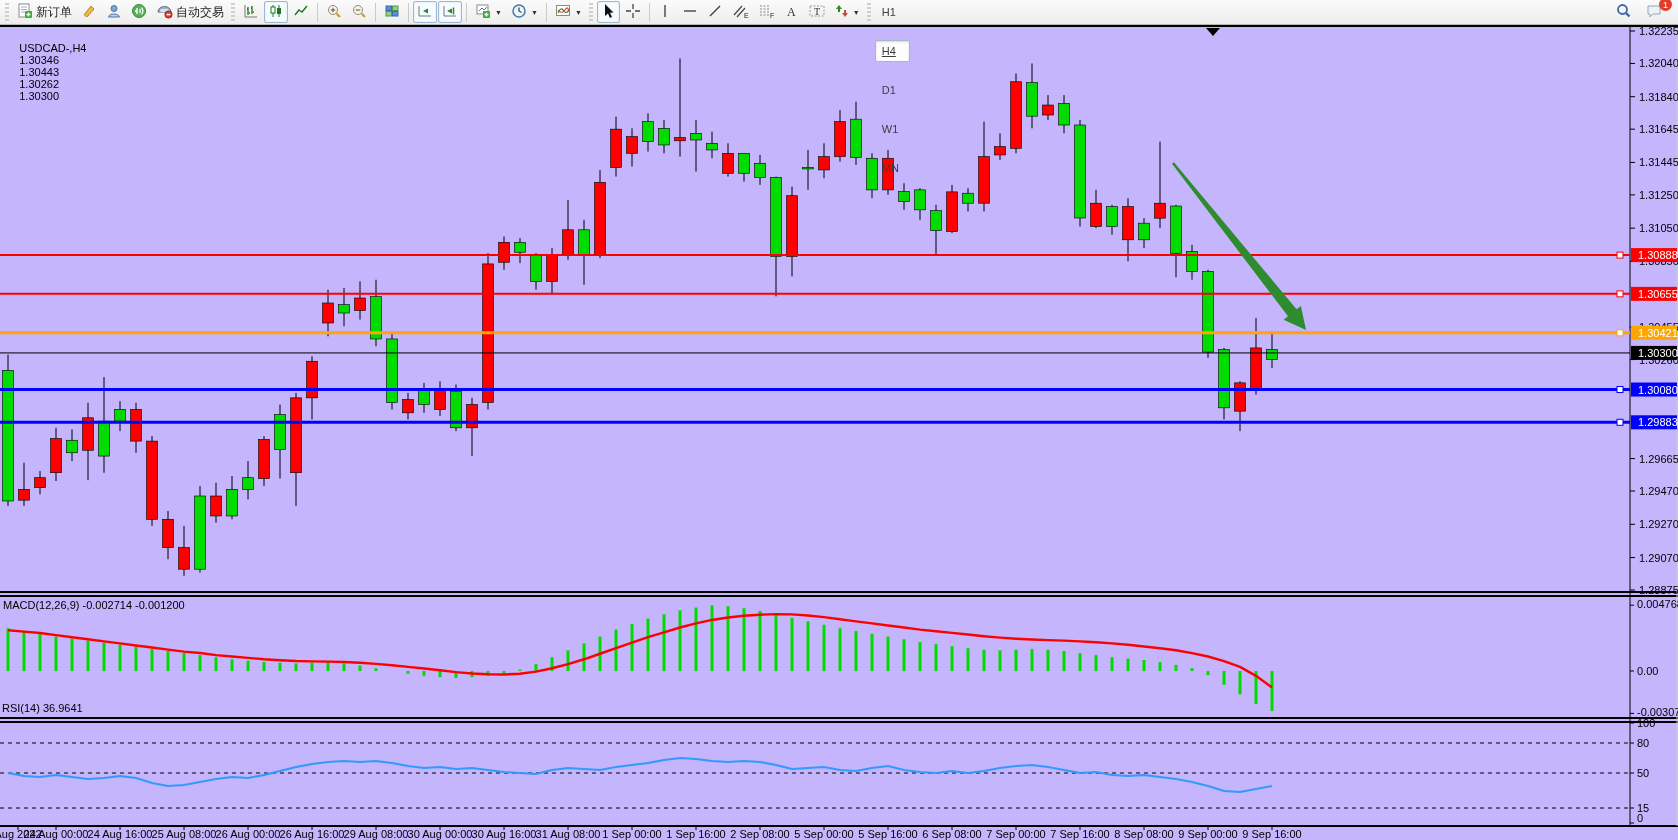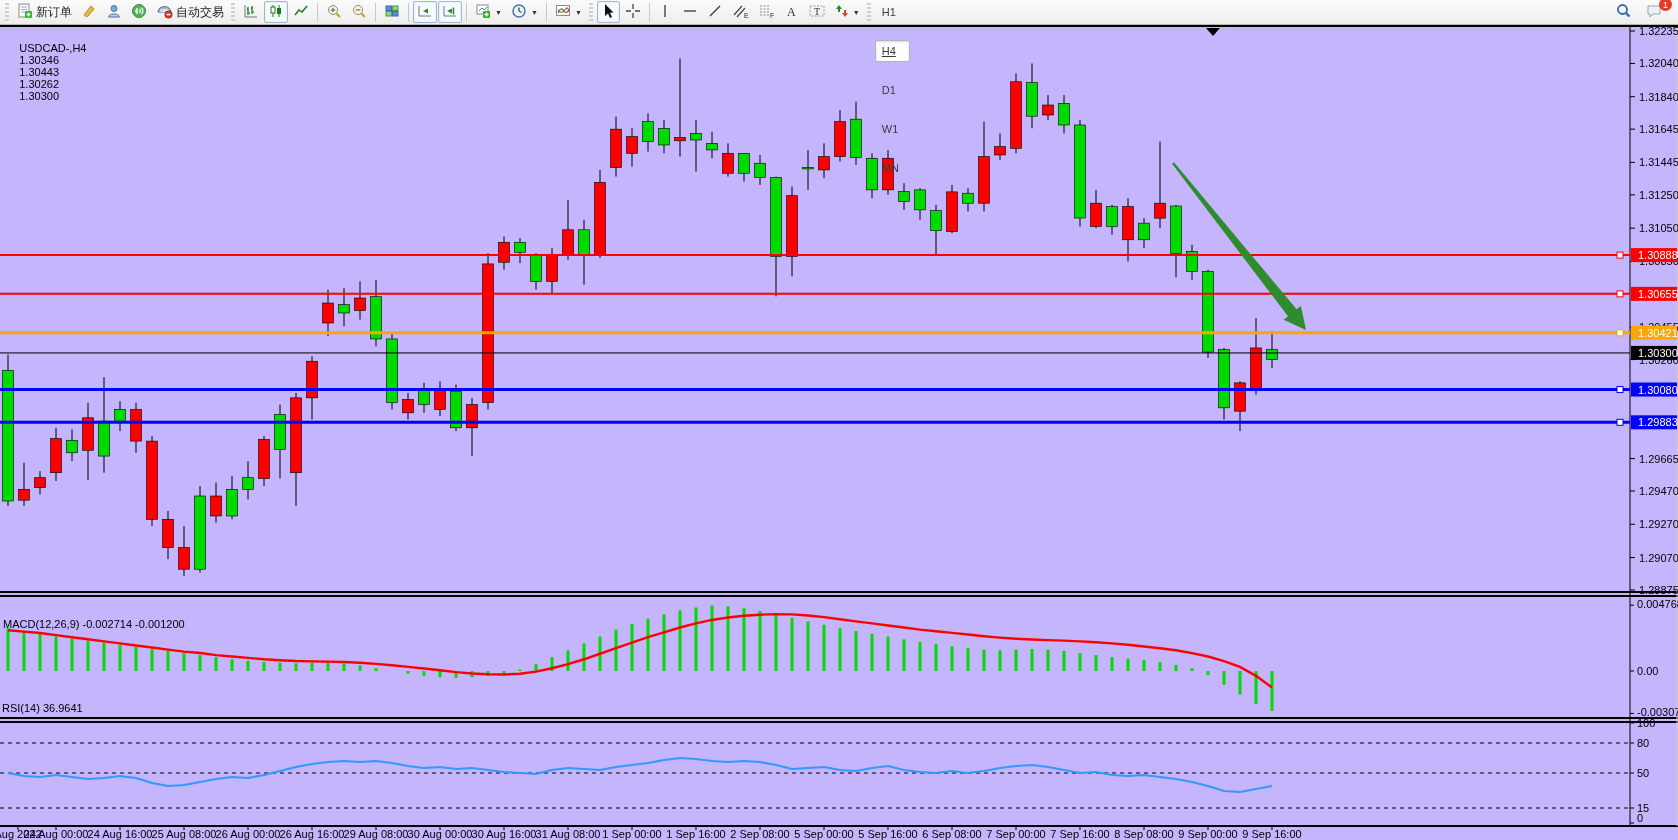--- a/index.html
+++ b/index.html
@@ -20,21 +20,21 @@
   .tf-btn{height:20px;padding:0 6px;font-size:11px;color:#3c3c3c;display:flex;align-items:center;
     border:1px solid transparent;border-radius:2px;}
   .tf-btn.active{border:1px solid #aab8c4;background:#fdfdfd;box-shadow:inset 0 1px 2px #d8d8d8;text-decoration:underline;}
   .right-group{margin-left:auto;display:flex;align-items:center;gap:6px;padding-right:8px;}
   .badge{position:absolute;top:-4px;right:-6px;background:#e23d2a;color:#fff;border-radius:50%;
     width:13px;height:13px;font-size:9px;display:flex;align-items:center;justify-content:center;}
   
   #chartsvg{position:absolute;left:0;top:0;z-index:10;}
   .ovl{position:absolute;z-index:20;font-size:11px;color:#000;white-space:pre;}
   #quote-line{left:7px;top:30px;}
-  #macd-label{left:3px;top:618px;}
+  #macd-label{left:3px;top:599px;}
   #rsi-label{left:2px;top:702px;}
 </style>
 </head>
 <body>
 
 <div id="app">
 
   <div id="toolbar">
     <div class="grip"></div>
 

